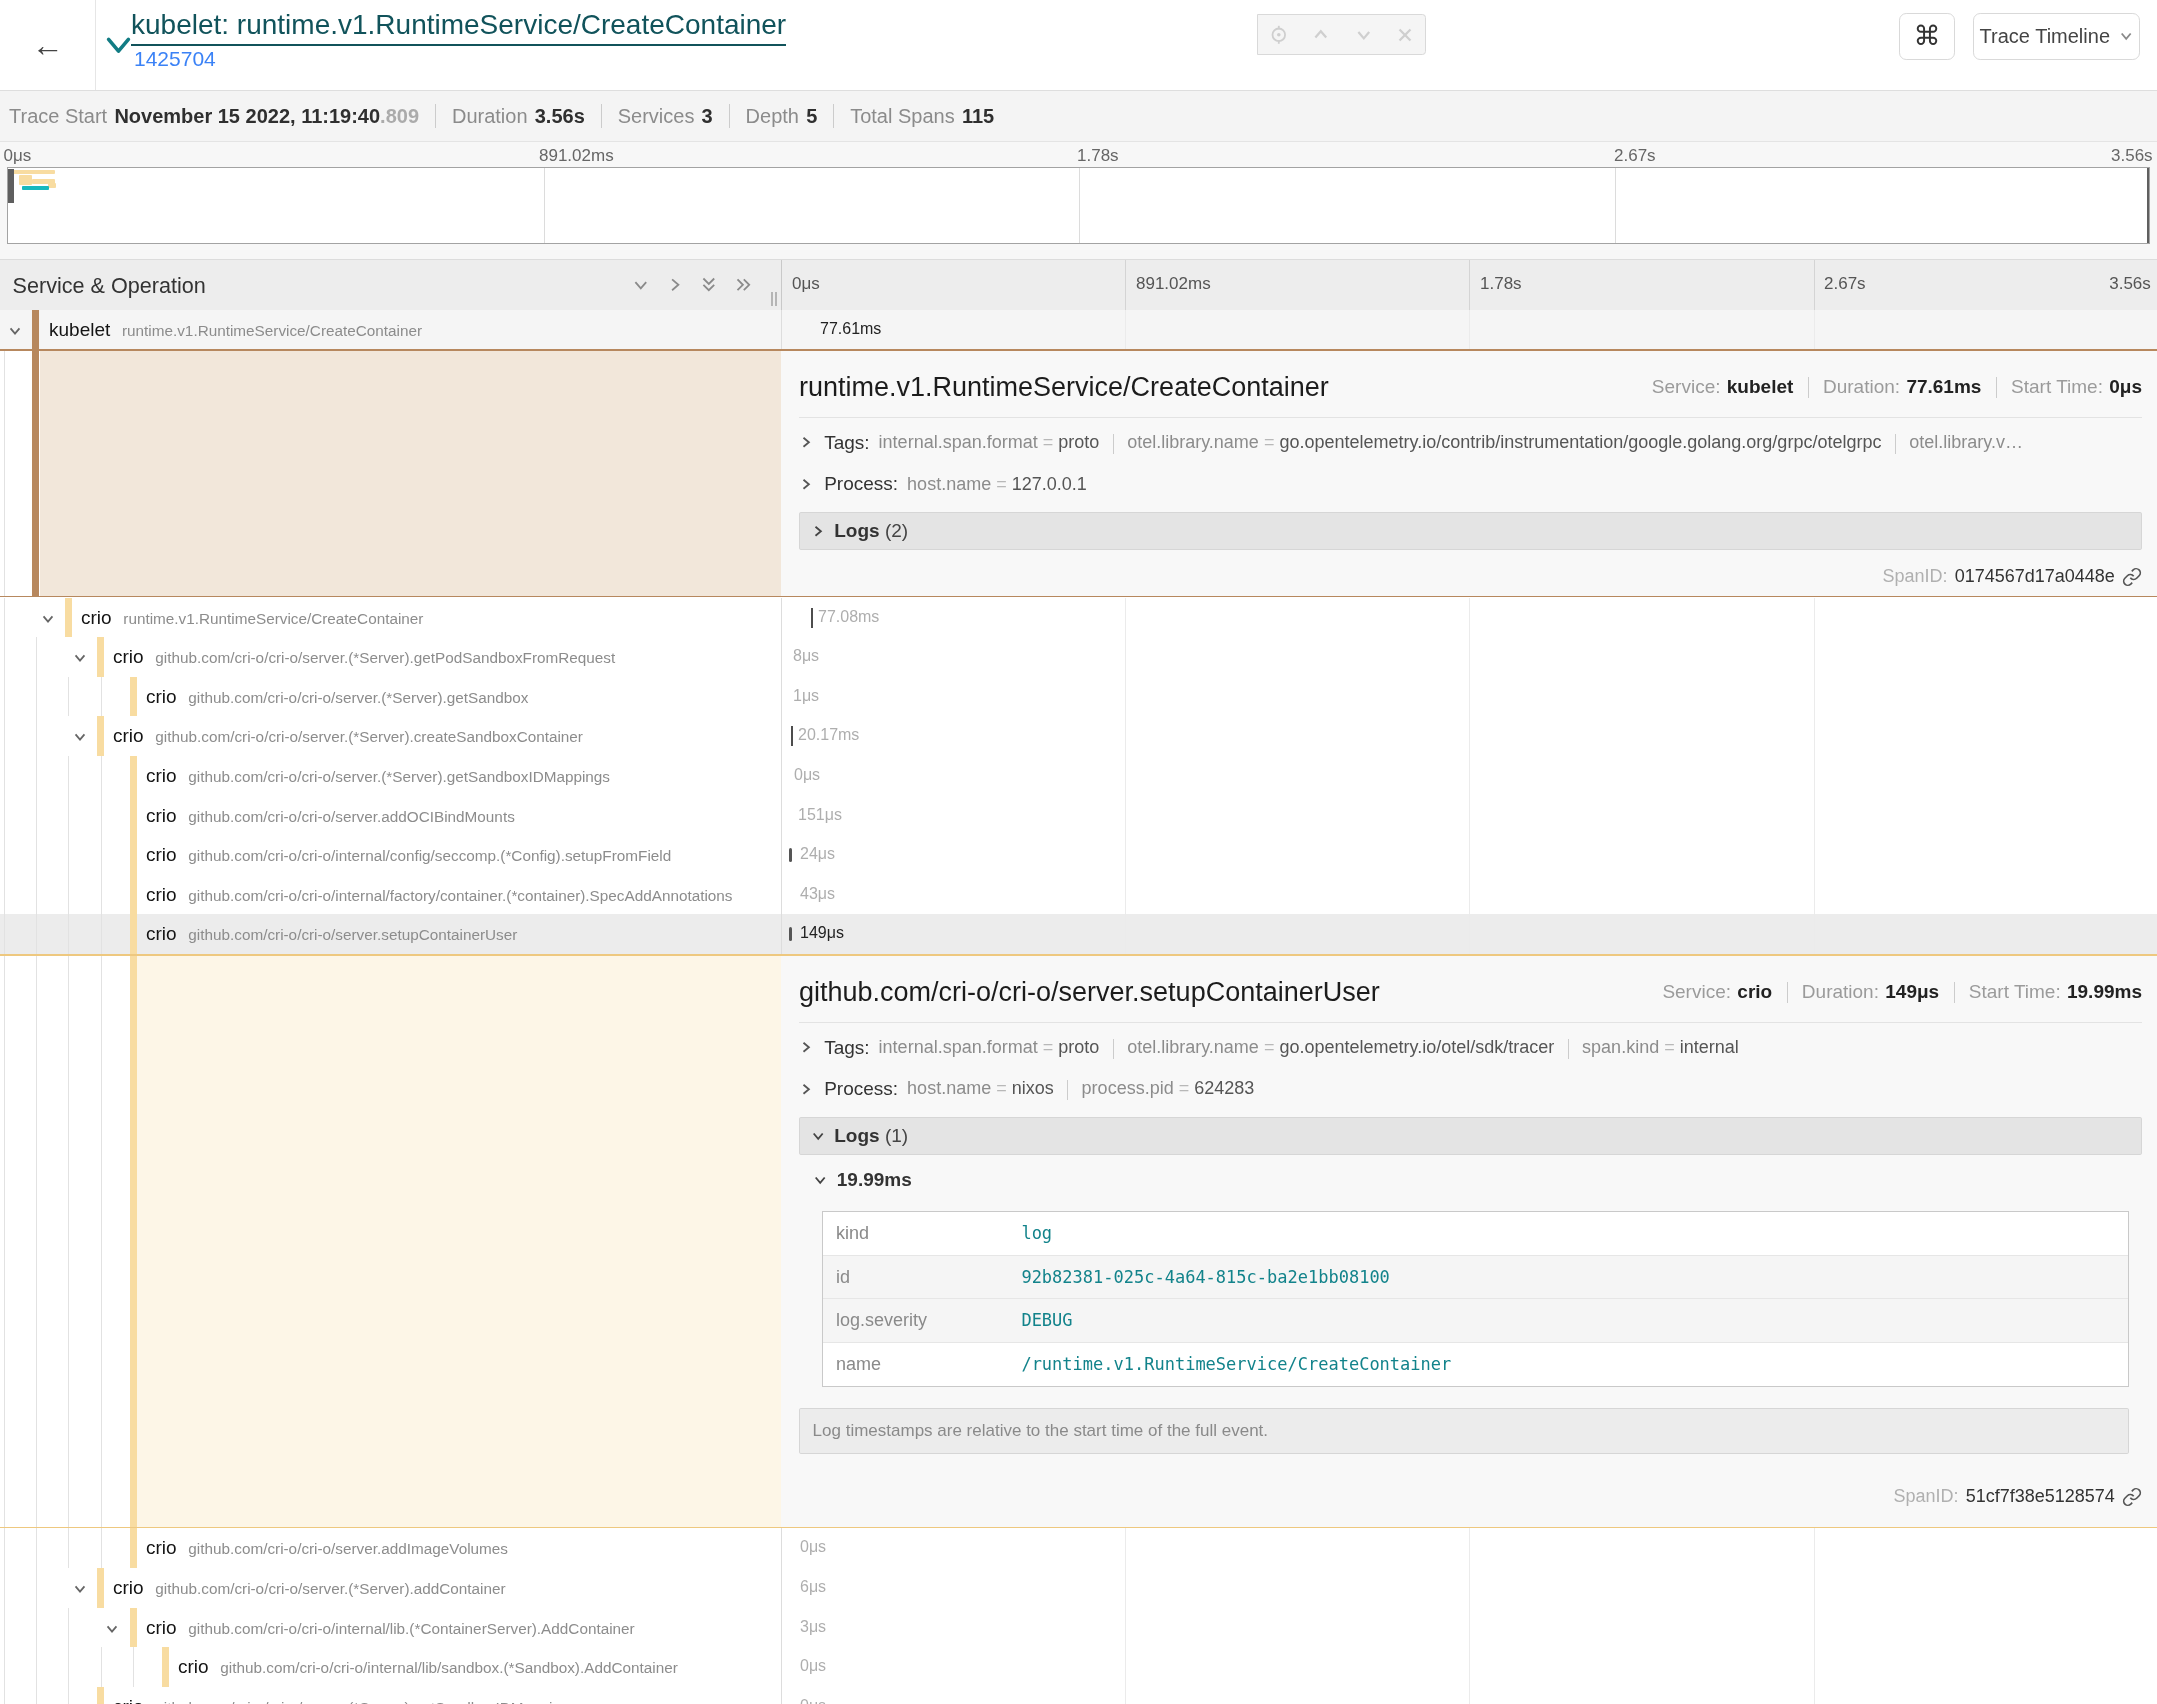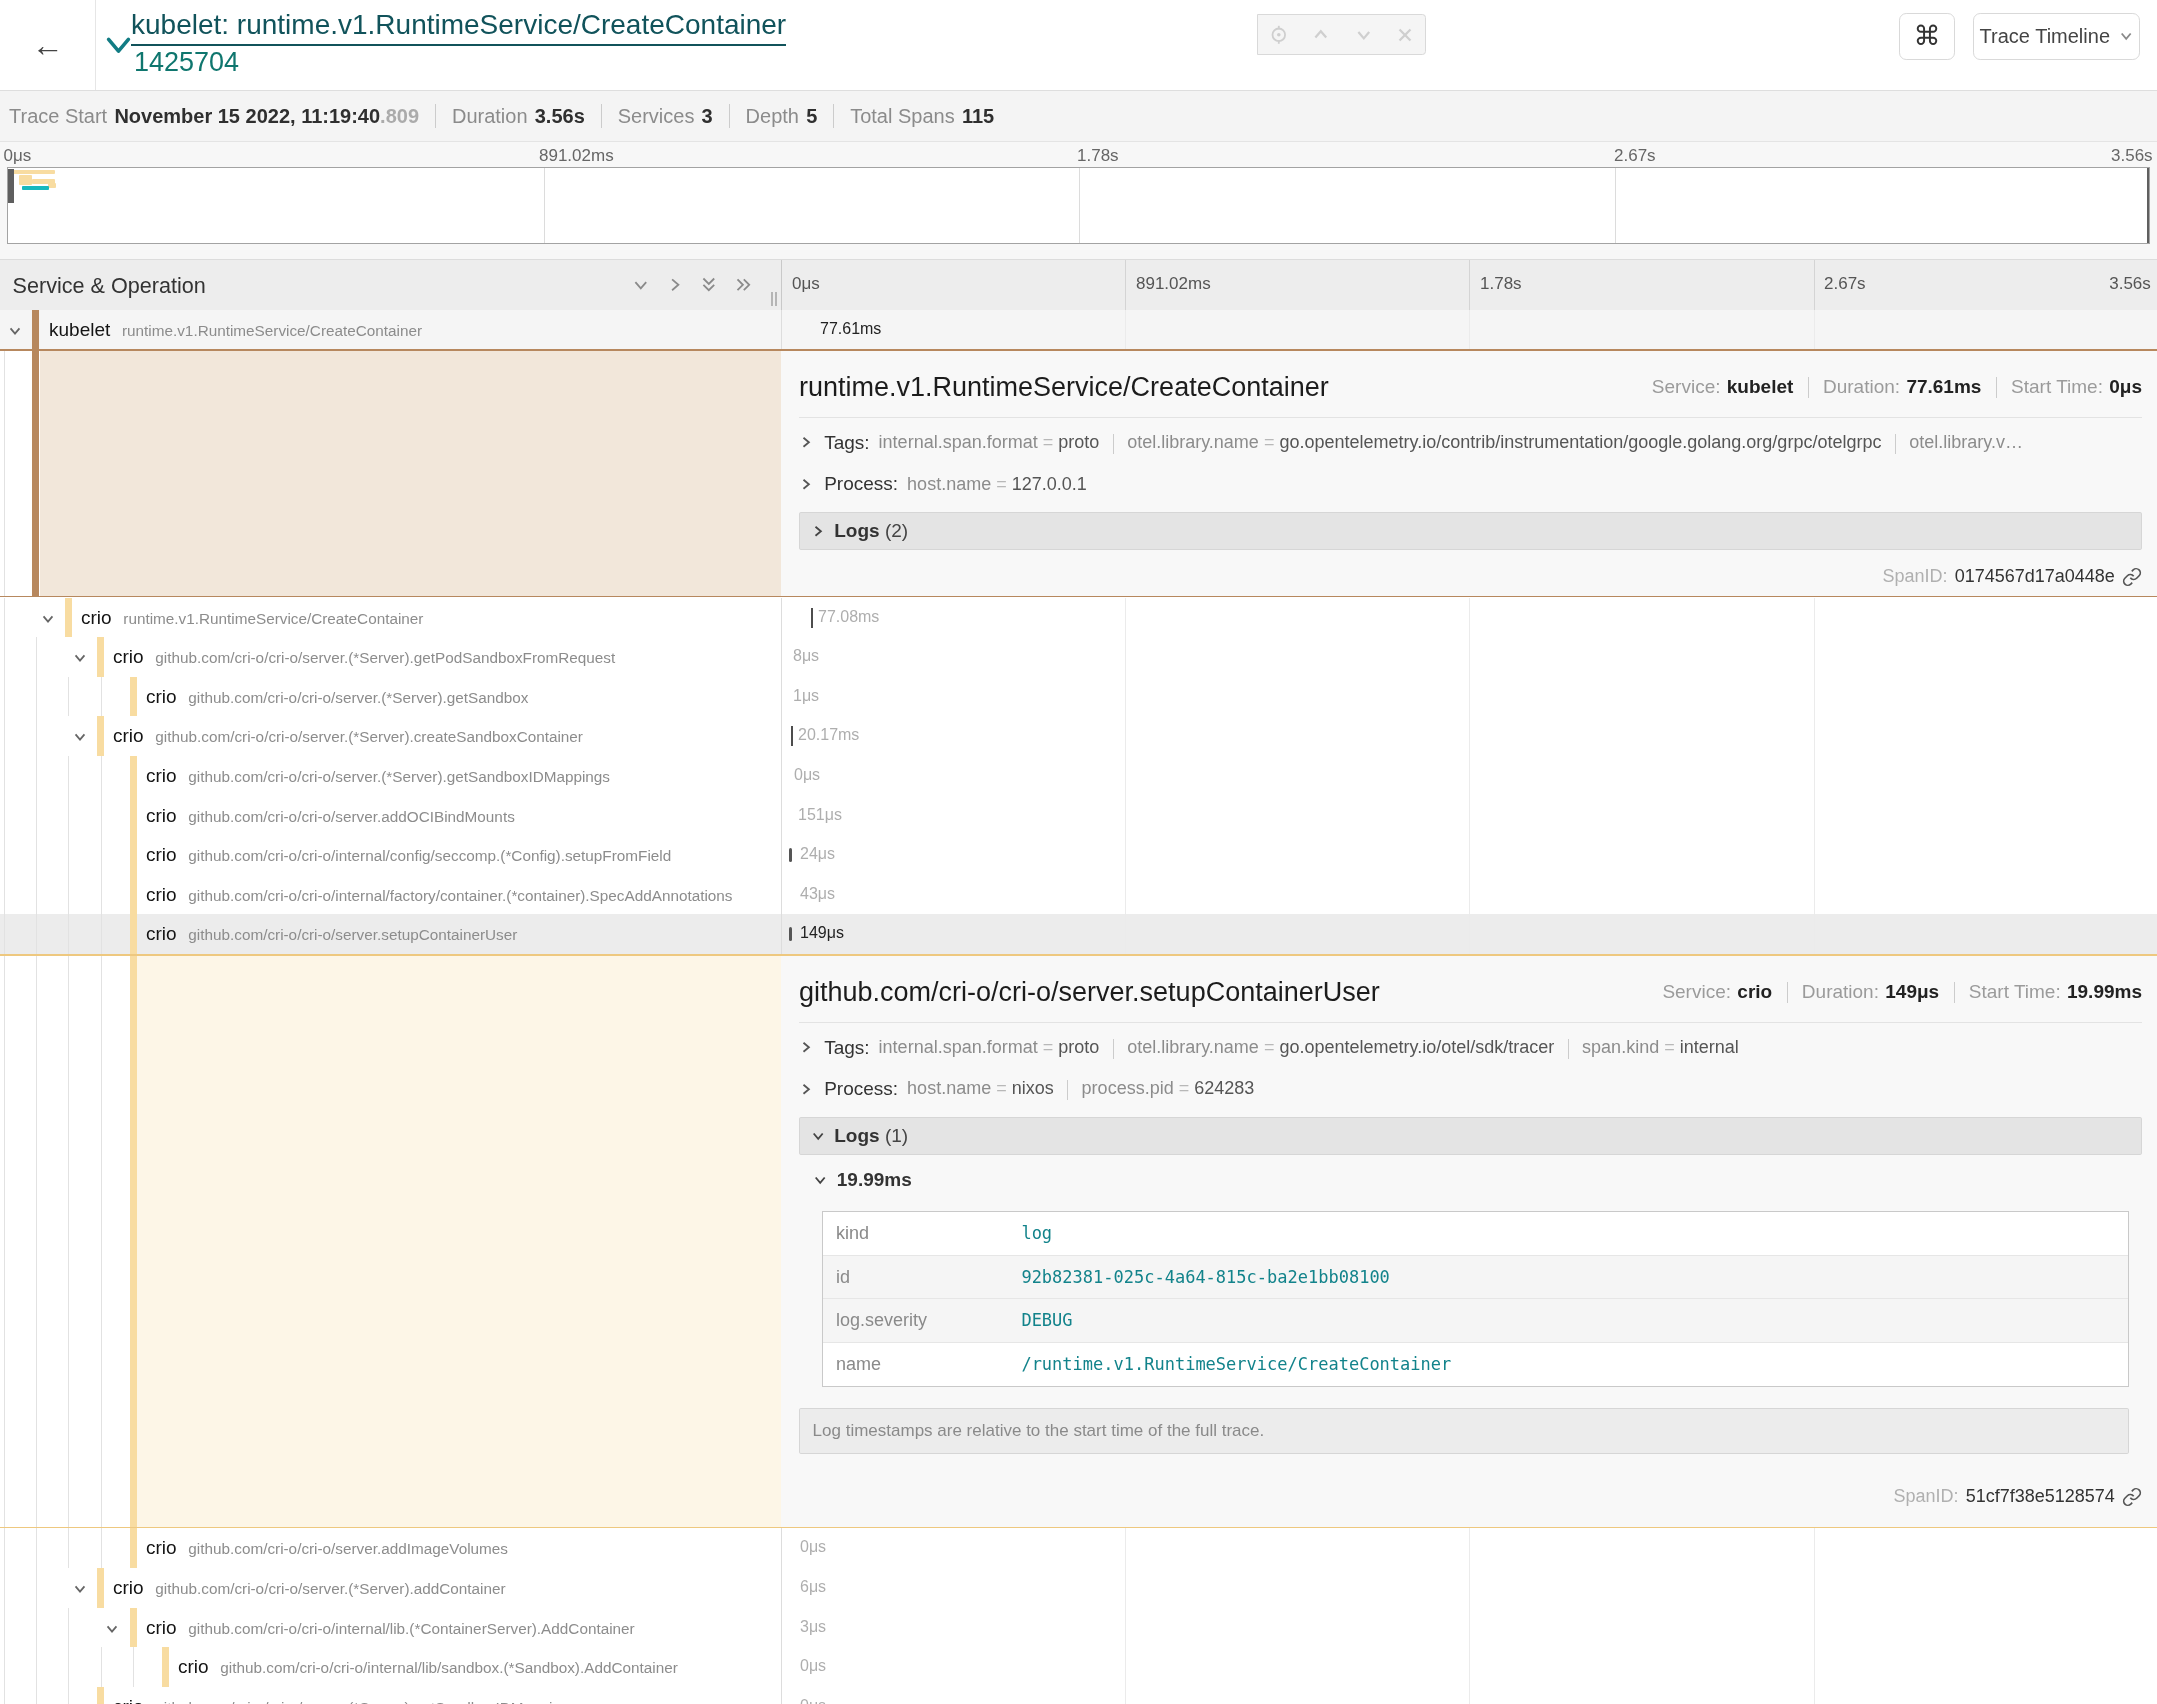--- a/index.html
+++ b/index.html
@@ -7,21 +7,21 @@
   body{font-family:"Liberation Sans",sans-serif}
   .page{position:relative;width:2158px;height:1705px;background:#fff;overflow:hidden}
 
   
   .topbar{position:absolute;left:0;top:0;width:2158px;height:90px;background:#fff}
   .back-btn{position:absolute;left:0;top:0;width:96px;height:90px;border-right:0.9px solid #e6e6e6;
     display:flex;align-items:center;justify-content:center;font-size:32px;color:#444;cursor:pointer}
   .hdr-chev{position:absolute;left:104px;top:34px}
   .hdr-title{position:absolute;left:131px;top:9px;font-size:28px;font-weight:400;color:#11535b;
     border-bottom:2.7px solid #11535b;padding-bottom:2.7px;cursor:pointer}
-  .hdr-id{position:absolute;left:134px;top:47px;font-size:27px;color:#0f766e}
+  .hdr-id{position:absolute;left:134px;top:47px;font-size:21px;color:#3b82f6}
   .find-wrap{position:absolute;left:1257px;top:14.4px;height:41px;display:flex}
   .find-input{width:455px;height:41px;border:0.9px solid #d9d9d9;border-right:none;border-radius:3.6px 0 0 3.6px;
     padding:0 14.4px;font-size:20px;color:#444;font-family:"Liberation Sans",sans-serif;outline:none;background:#fff}
   .find-input::placeholder{color:#c3c3c3}
   .find-icons{width:169px;height:41px;background:#f5f5f5;border:0.9px solid #d9d9d9;border-radius:0 3.6px 3.6px 0;
     display:flex;align-items:center;justify-content:space-around;color:#ccc}
   .find-icons span{cursor:pointer;display:flex;align-items:center}
   .kbd-btn{position:absolute;left:1899px;top:12.6px;width:56px;height:47px;background:#fff;border:0.9px solid #d9d9d9;
     border-radius:7.2px;font-size:27px;color:#333;display:flex;align-items:center;justify-content:center;cursor:pointer}
   .view-btn{position:absolute;left:1973px;top:12.6px;width:167px;height:47px;background:#fff;border:0.9px solid #d9d9d9;
@@ -626,21 +626,21 @@
           </div>
           <div class="log-tr alt">
             <div class="log-td-k">log.severity</div>
             <div class="log-td-v">DEBUG</div>
           </div>
           <div class="log-tr">
             <div class="log-td-k">name</div>
             <div class="log-td-v">/runtime.v1.RuntimeService/CreateContainer</div>
           </div>
         </div>
-      <div class="log-note">Log timestamps are relative to the start time of the full trace.</div>
+      <div class="log-note">Log timestamps are relative to the start time of the full event.</div>
       <div class="d-spanid" style="bottom:20px">
         <span class="sid-label">SpanID:</span>
         <span class="sid-val">51cf7f38e5128574</span>
         <svg width="20" height="20" viewBox="0 0 24 24" style="cursor:pointer">
             <path d="M10 13a5 5 0 0 0 7.54.54l3-3a5 5 0 0 0-7.07-7.07l-1.72 1.71" fill="none" stroke="#555" stroke-width="2"></path>
             <path d="M14 11a5 5 0 0 0-7.54-.54l-3 3a5 5 0 0 0 7.07 7.07l1.71-1.71" fill="none" stroke="#555" stroke-width="2"></path>
           </svg>
       </div>
     </div>
   </section>

